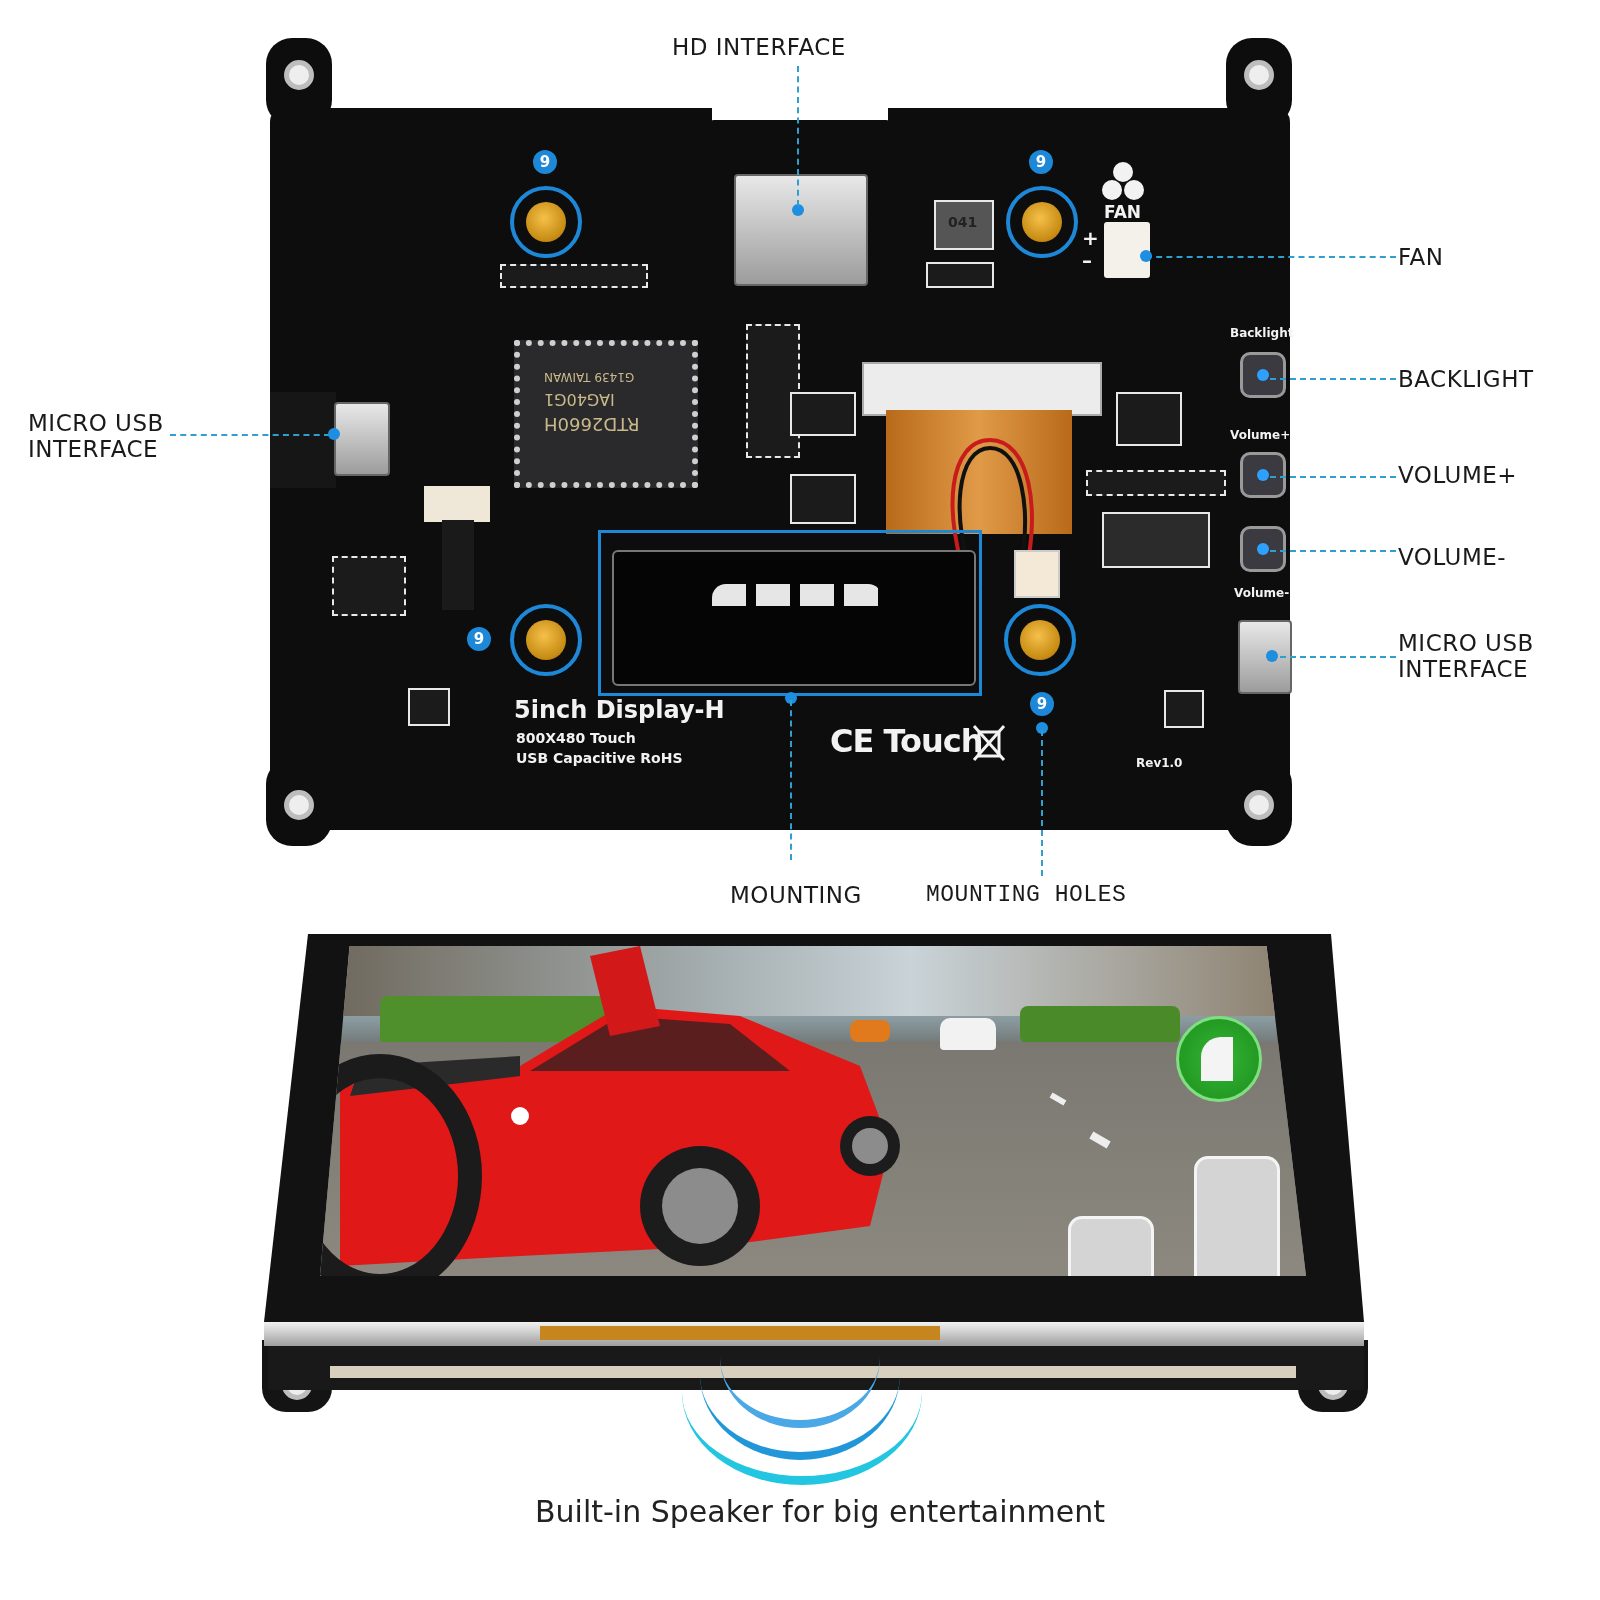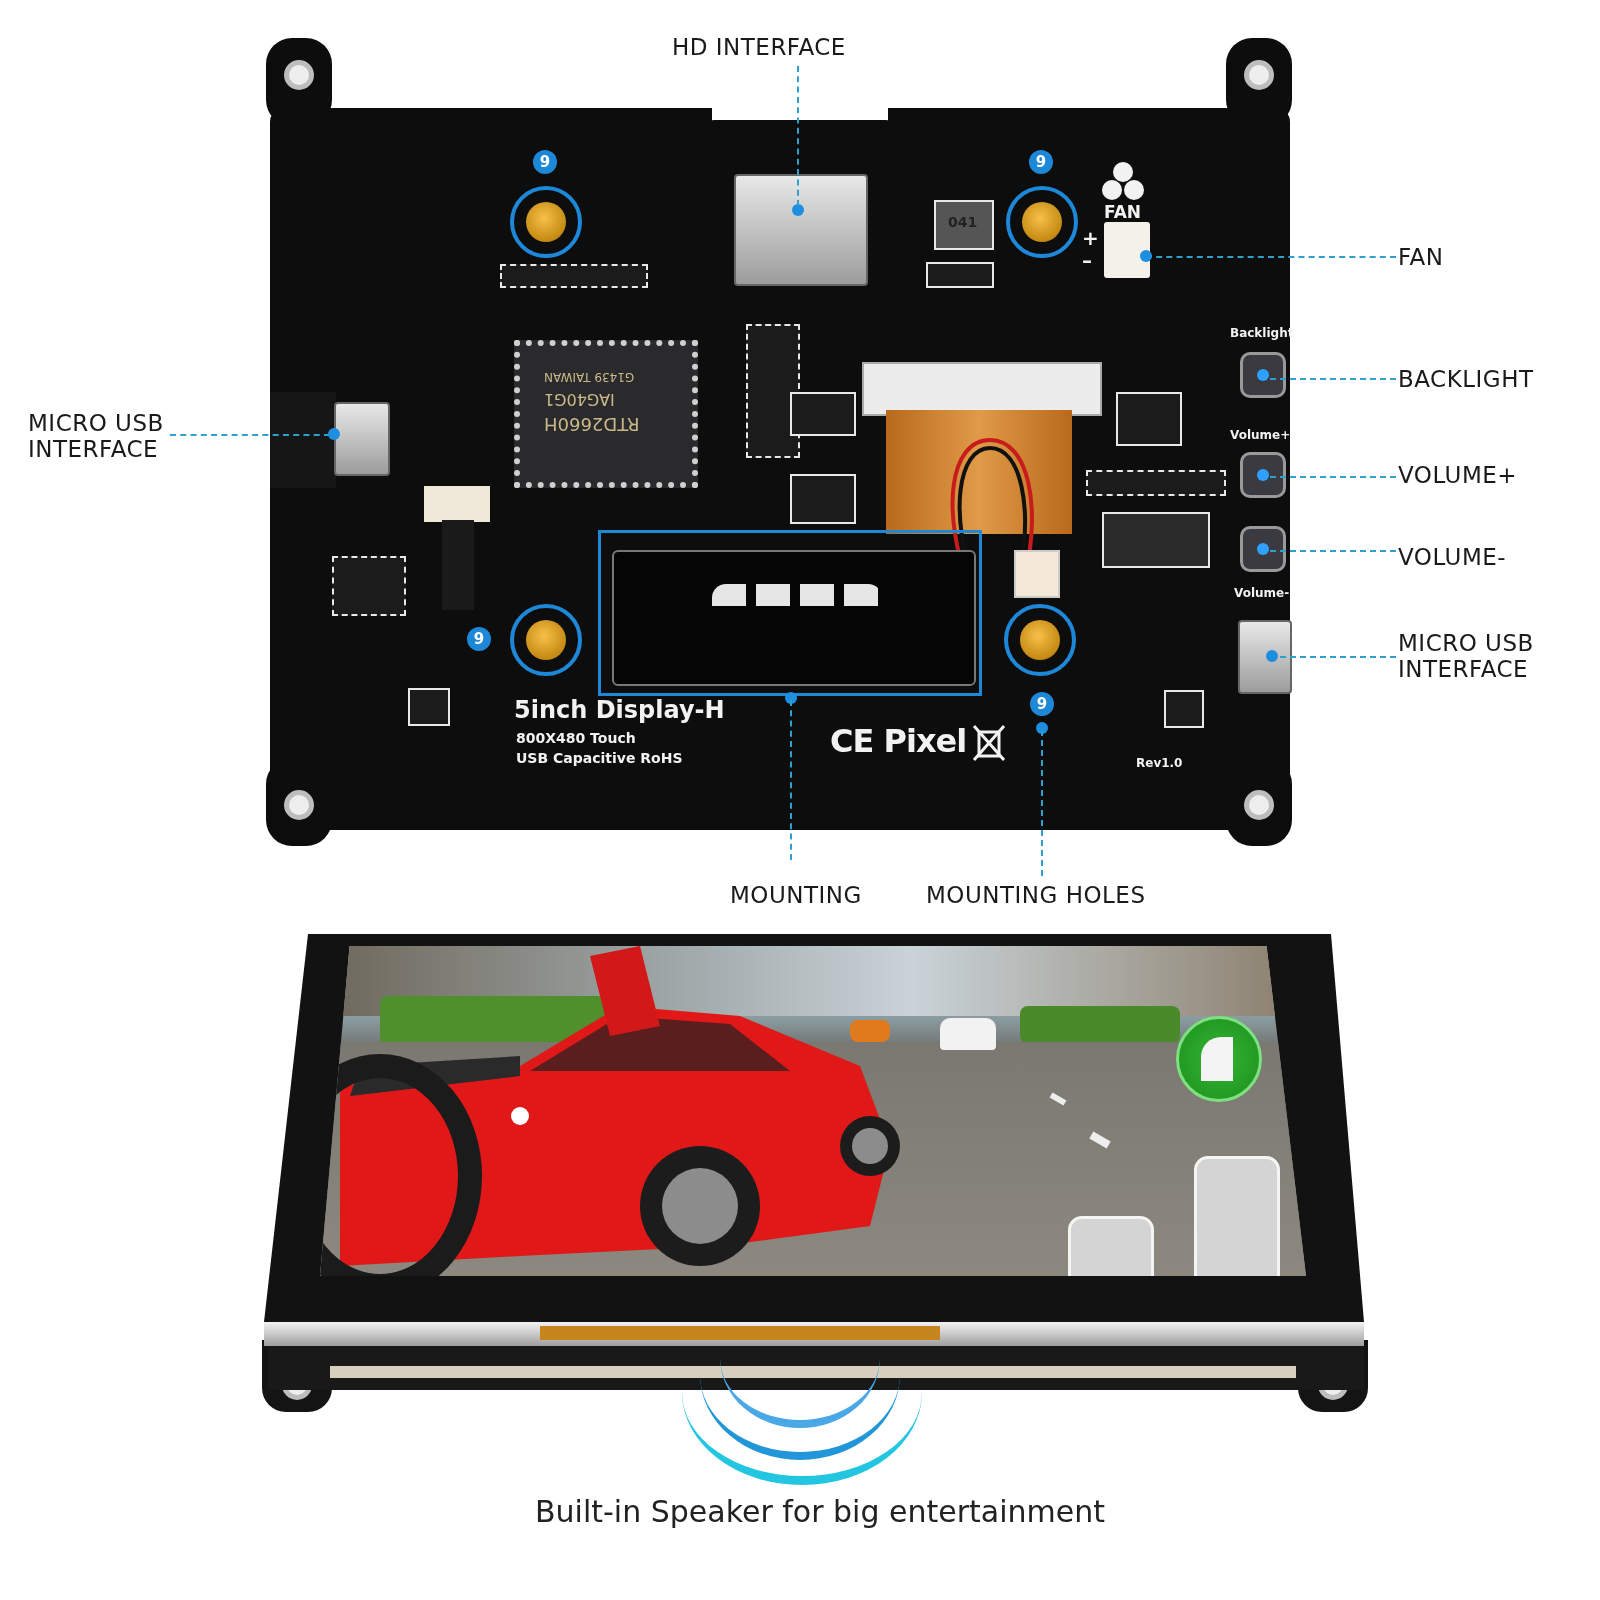--- a/index.html
+++ b/index.html
@@ -130,21 +130,21 @@
     </div>
   <div class="silk" style="left:1234px;top:586px;font-size:12px;">Volume-</div>
 
   <div class="abs" style="left:270px;top:392px;width:66px;height:96px;background:#161616;"></div>
   <div class="port" style="left:334px;top:402px;width:52px;height:70px;"></div>
   <div class="port" style="left:1238px;top:620px;width:50px;height:70px;"></div>
 
   <div class="silk" style="left:514px;top:696px;font-size:24px;">5inch Display-H</div>
   <div class="silk" style="left:516px;top:730px;font-size:14px;">800X480 Touch</div>
   <div class="silk" style="left:516px;top:750px;font-size:14px;">USB Capacitive RoHS</div>
-  <div class="silk" style="left:830px;top:722px;font-size:32px;letter-spacing:-1px;">CE Pixel</div>
+  <div class="silk" style="left:830px;top:722px;font-size:32px;letter-spacing:-1px;">CE Touch</div>
   <svg class="abs" style="left:970px;top:722px;" width="38" height="40" viewBox="0 0 38 40">
     <rect x="9" y="10" width="20" height="24" fill="none" stroke="#f2f2f2" stroke-width="3"></rect>
     <line x1="4" y1="4" x2="34" y2="38" stroke="#f2f2f2" stroke-width="3"></line>
       <line x1="34" y1="4" x2="4" y2="38" stroke="#f2f2f2" stroke-width="3"></line>
   </svg>
   <div class="silk" style="left:1136px;top:756px;font-size:12px;">Rev1.0</div>
 </div>
 
 <div class="callout" style="left:672px;top:34px;">HD INTERFACE</div>
 <div class="dash-v" style="left:797px;top:66px;height:140px;"></div>
@@ -171,21 +171,21 @@
 <div class="callout" style="left:1398px;top:656px;">INTERFACE</div>
 <div class="dash-h" style="left:1270px;top:656px;width:126px;"></div>
 <div class="dot" style="left:1266px;top:650px;"></div>
 
 <div class="dot" style="left:785px;top:692px;"></div>
 <div class="dash-v" style="left:790px;top:700px;height:160px;"></div>
 <div class="callout" style="left:730px;top:882px;">MOUNTING</div>
 
 <div class="dot" style="left:1036px;top:722px;"></div>
 <div class="dash-v" style="left:1041px;top:730px;height:146px;"></div>
-<div class="callout" style="left:926px;top:882px;">MOUNTING HOLES</div>
+<div class="callout" style="left:926px;top:882px;font-family:Liberation Mono, monospace;">MOUNTING HOLES</div>
 
 <div>
   <div class="lcd-ear" style="left:262px;top:1340px;">
     <div class="hole" style="left:20px;top:30px;"></div>
   </div>
   <div class="lcd-ear" style="left:1298px;top:1340px;">
     <div class="hole" style="left:20px;top:30px;"></div>
   </div>
   <div class="lcd-back"></div>
   <div class="abs" style="left:330px;top:1366px;width:966px;height:12px;background:#d8cfbf;"></div>

